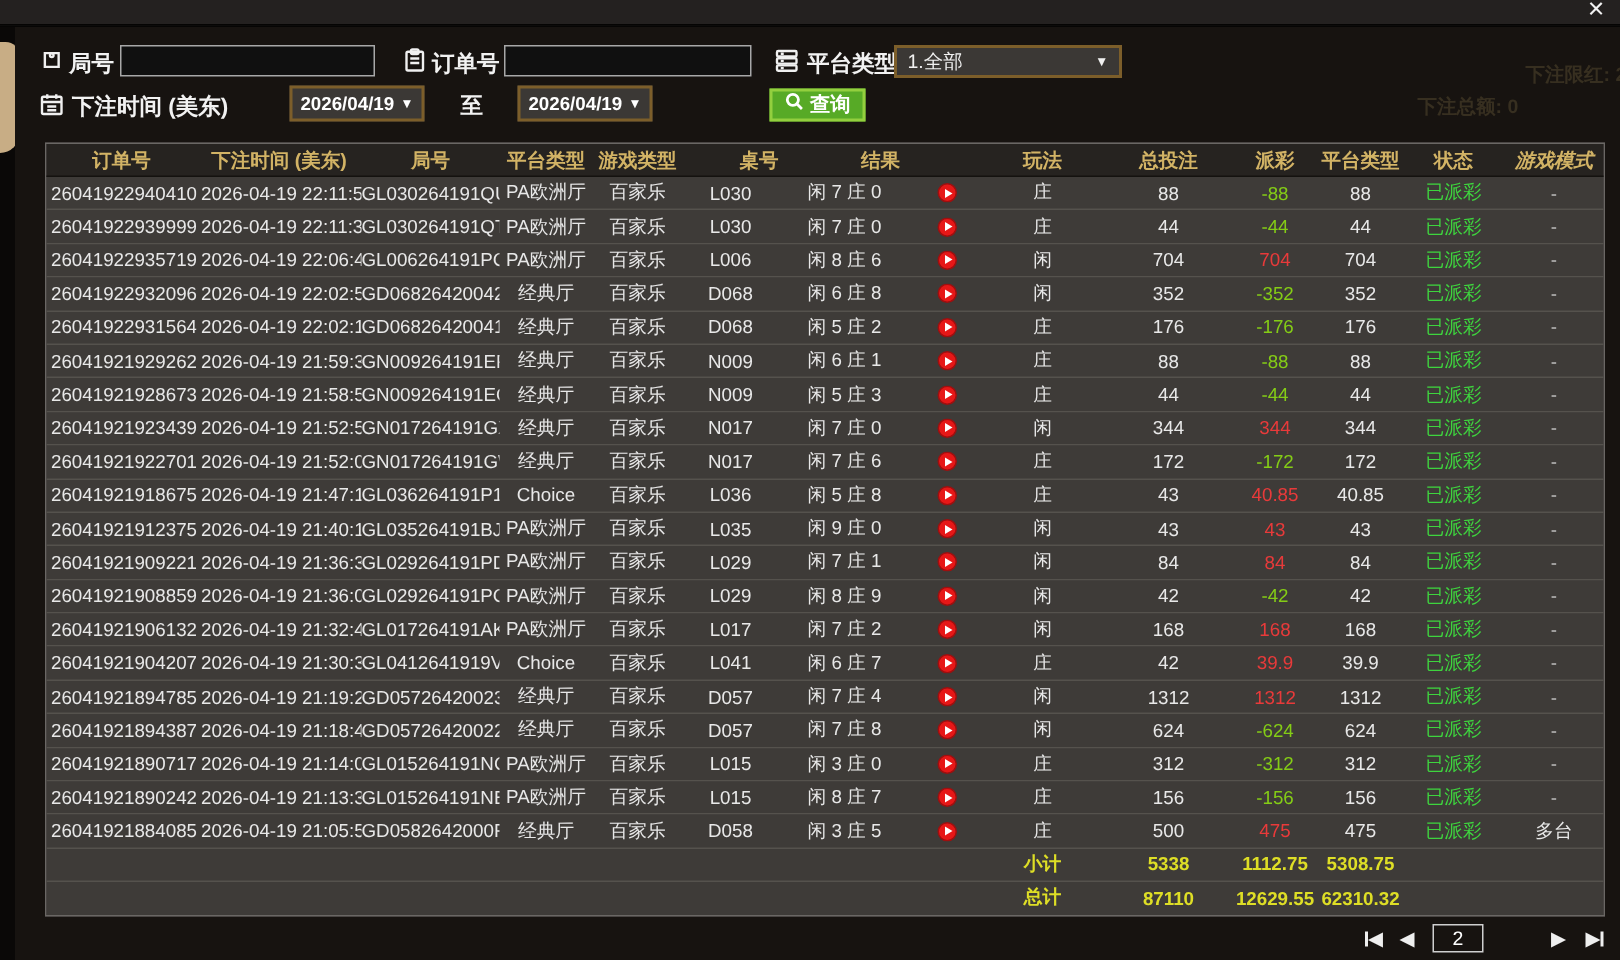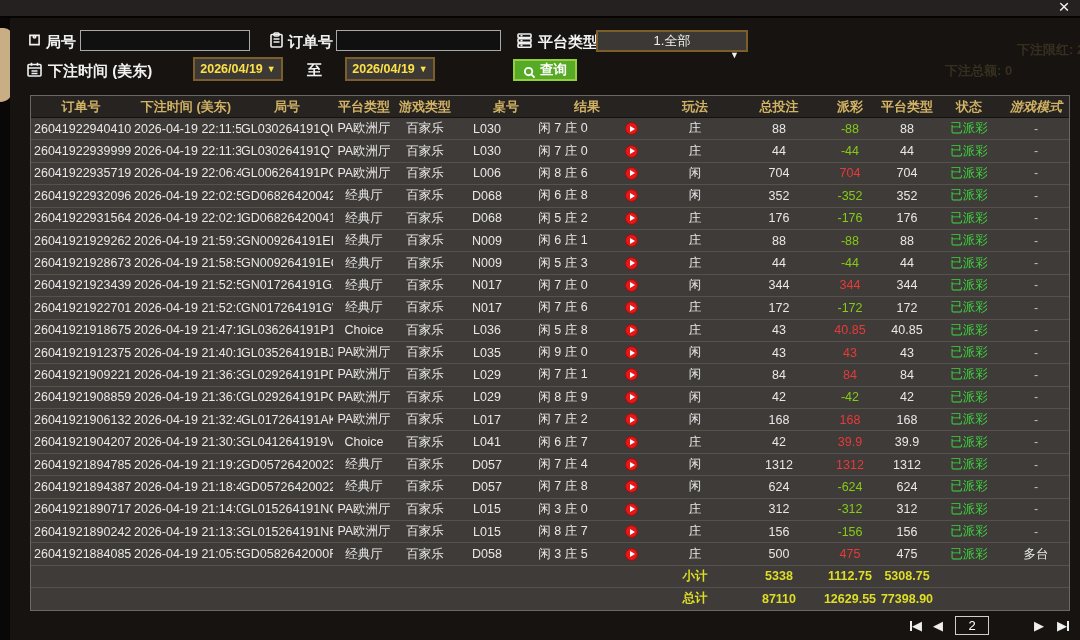--- a/index.html
+++ b/index.html
@@ -20,29 +20,29 @@
   #ghost1 { left:987px; top:23px;margin-left:20px; }
   #ghost2 { left:935px; top:44px; }
 
   
   .lbl { position:absolute; color:#f2f2f2; font-weight:bold; font-size:15px; white-space:nowrap; }
   .ic { position:absolute; width:17px; height:17px; }
   .ic svg { width:100%; height:100%; stroke:#f0f0f0; fill:none; stroke-width:1.6; }
   .txtinput { position:absolute; height:21px; background:#101010; border:1px solid #a8a8a8;
               color:#e8e8e8; font-size:13px; padding:0 4px; }
   .ddl { position:absolute; height:22px; background:#3b3835; border:2px solid #7c5e2a;
-         color:#f0f0f0; font-size:13px; display:flex; align-items:center; padding:0 7px; cursor:pointer;flex-direction:column; }
+         color:#f0f0f0; font-size:13px; display:flex; align-items:center; padding:0 7px; cursor:pointer; }
   .ddl .arrow { margin-left:auto; font-size:9px; color:#f0f0f0; }
   .datebox { position:absolute; width:90px; height:24px; background:#3b3835; border:2px solid #7c5e2a;
-             color:#fde047; font-size:12.5px; font-weight:bold; display:flex; align-items:center;
+             color:#ffffff; font-size:12.5px; font-weight:bold; display:flex; align-items:center;
              justify-content:center; gap:4px; cursor:pointer; }
   .datebox .arrow { font-size:9px; }
   .searchbtn { position:absolute; left:513px; top:59px; height:22px; padding:0 8px;
                background:#57aa26; border:2px solid #93cf3e; color:#fff; font-weight:bold;
-               font-size:13.5px; display:flex; align-items:flex-end; gap:4px; cursor:pointer; }
+               font-size:13.5px; display:flex; align-items:flex-start; gap:4px; cursor:pointer; }
   .searchbtn svg { width:13px; height:13px; stroke:#fff; fill:none; stroke-width:2; }
 
   
   :root { --cols: 100px 110px 92px 62px 60px 64px 88px 48px 80px 88px 54px 60px 64px 70px; }
   .table { position:absolute; left:30px; top:95px; width:1040px;
            border:1px solid #6a6764; background:#3e3b38; }
   .thead { display:grid; grid-template-columns:var(--cols); height:22px; align-items:center;
            background:#262320; border-bottom:1px solid #14120f; color:#d2b365;
            font-weight:bold; font-size:13px; text-align:center; }
   .trow { display:grid; grid-template-columns:var(--cols); height:22.4px; align-items:center;
@@ -522,21 +522,21 @@
       <div class="sumrow">
         <span style="grid-column:9">小计</span>
         <span style="grid-column:10">5338</span>
         <span style="grid-column:11">1112.75</span>
         <span style="grid-column:12">5308.75</span>
       </div>
       <div class="sumrow" style="border-bottom:none">
         <span style="grid-column:9">总计</span>
         <span style="grid-column:10">87110</span>
         <span style="grid-column:11">12629.55</span>
-        <span style="grid-column:12">77398.90</span>
+        <span style="grid-column:12">62310.32</span>
       </div>
     </div>
 
     <div class="footer" style="top:597px;left:-10px;">
       <span class="f-item" style="left:672px;">每页显示: 20</span>
       <span class="f-item" style="left:817px;">共计: 77</span>
       <span class="pg" style="left:910px;"><span class="bar"></span>◀</span>
       <span class="pg" style="left:933px;">◀</span>
       <input class="pagebox" value="2" style="">
       <span class="f-item" style="left:997px;">/</span>

